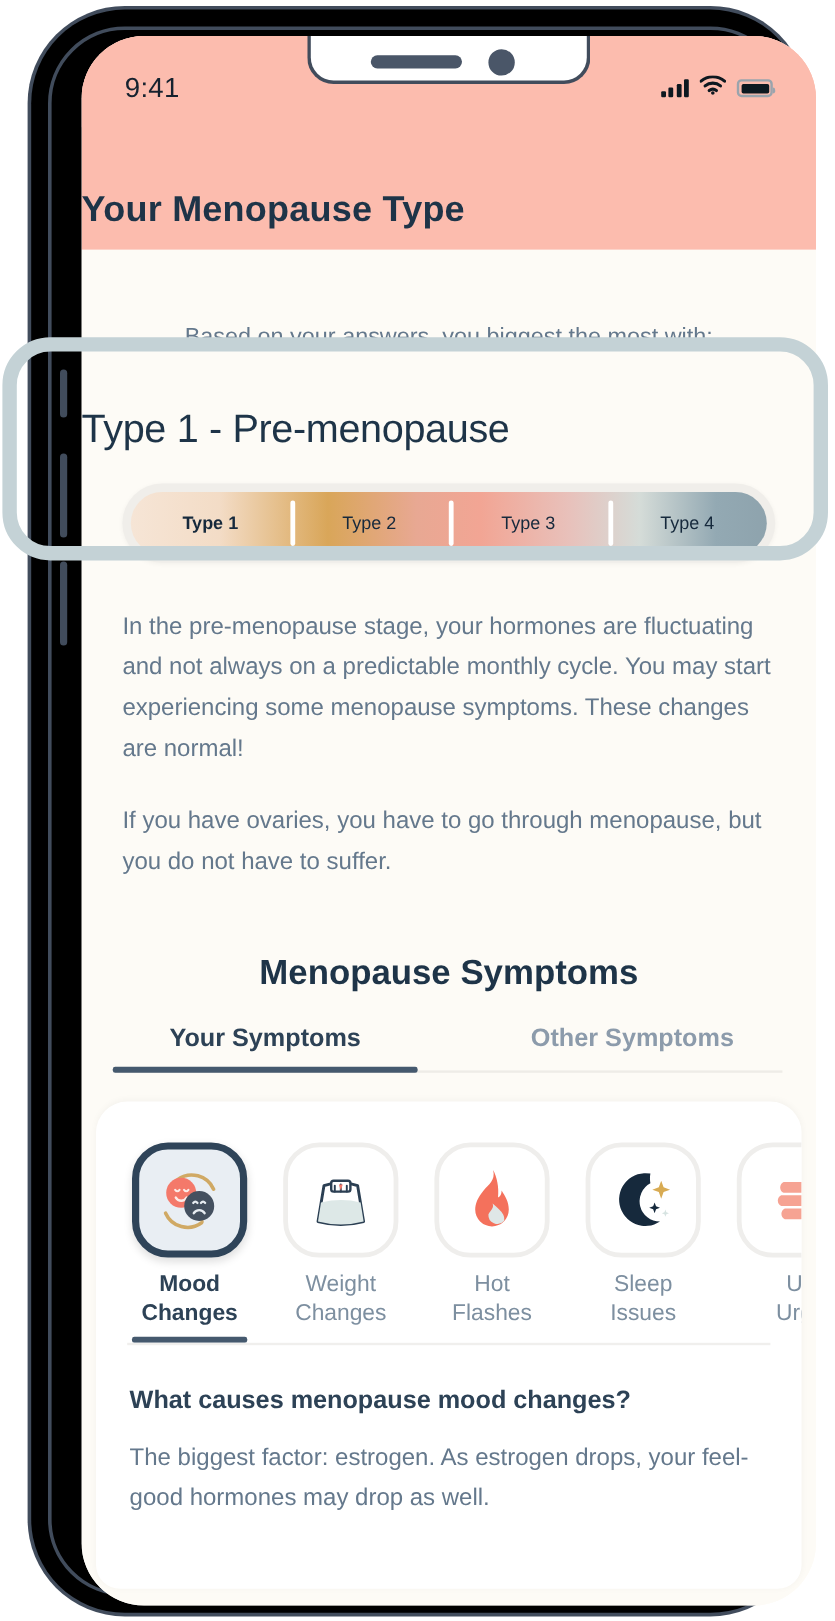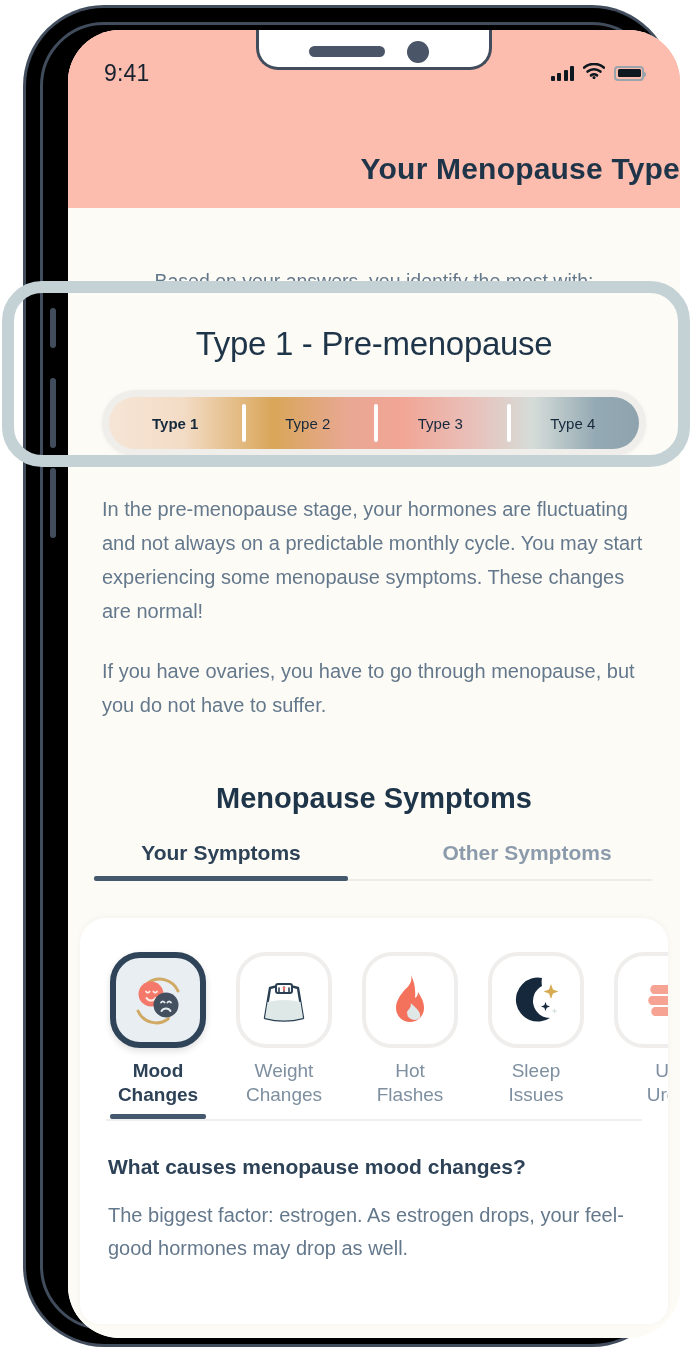--- a/index.html
+++ b/index.html
@@ -66,35 +66,35 @@
   .batt span{ display:block; width:100%; height:100%; background:#0d1820; border-radius:1.5px; }
   .batt:after{
     content:""; position:absolute; right:-4px; top:4.5px;
     width:2.5px; height:5px; background:#9aa4ad; border-radius:0 2px 2px 0;
   }
 
   
   .header{
     position:absolute; left:0; top:0; width:100%; height:178px;
     background:#fcbcae; z-index:10;
-    display:flex; align-items:flex-end; justify-content:flex-end; padding-bottom:22px;
+    display:flex; align-items:flex-end; justify-content:flex-start; padding-bottom:16px;
   }
   .header h1{ font-size:30px; font-weight:bold; color:#1e3448; letter-spacing:.2px; }
 
   
   .content{ position:absolute; left:0; top:178px; width:100%; bottom:0; background:#fdfbf6; }
 
   .subtitle{
     text-align:center; font-size:19.5px; color:#64788c;
     padding:62px 20px 0 20px;
   }
 
   .type-title{
-    text-align:center; font-size:33px; color:#1e3448;
-    margin-top:32px; letter-spacing:-.3px;
+    font-size:33px; color:#1e3448;
+    margin-top:45px; letter-spacing:-.3px;
   }
 
   
   .seg-wrap{
     margin:27px 34px 0 34px; padding:7px; border-radius:42px;
     background:#f0eeea;
     box-shadow:0 1px 4px rgba(0,0,0,.05);
   }
   .seg{
     position:relative; height:52px; border-radius:34px; display:flex;
@@ -236,21 +236,21 @@
         </div>
       </div>
 
       <div class="notch">
         <div class="notch-speaker"></div>
         <div class="notch-cam"></div>
       </div>
 
       <div class="content">
 
-        <div class="subtitle">Based on your answers, you identify the most with:</div>
+        <div class="subtitle">Based on your answers, you biggest the most with:</div>
         <div class="type-title">Type 1 - Pre-menopause</div>
 
         <div class="seg-wrap">
           <div class="seg">
             <div class="seg-item active">Type 1</div>
             <div class="seg-item">Type 2</div>
             <div class="seg-item">Type 3</div>
             <div class="seg-item">Type 4</div>
           </div>
         </div>

